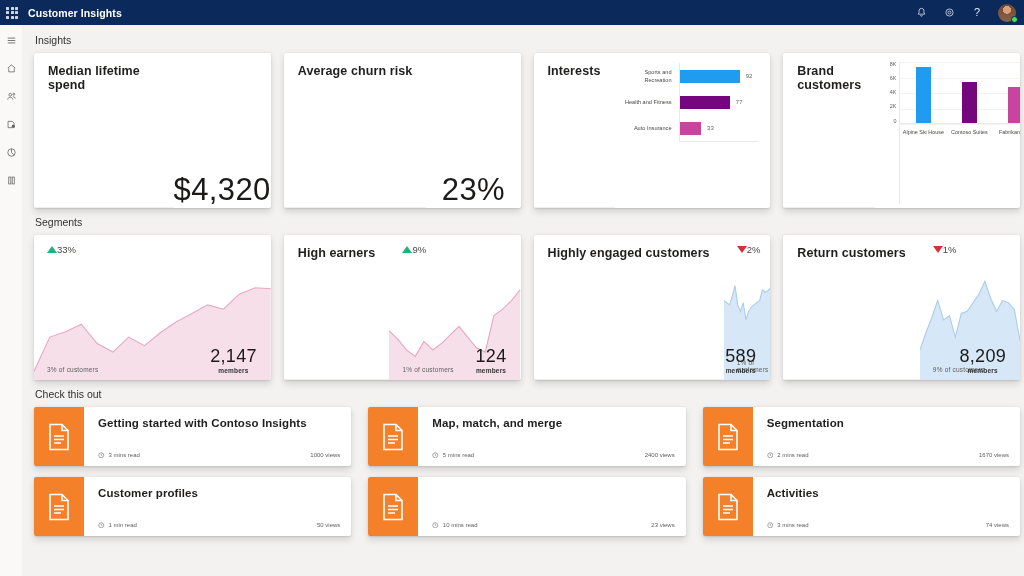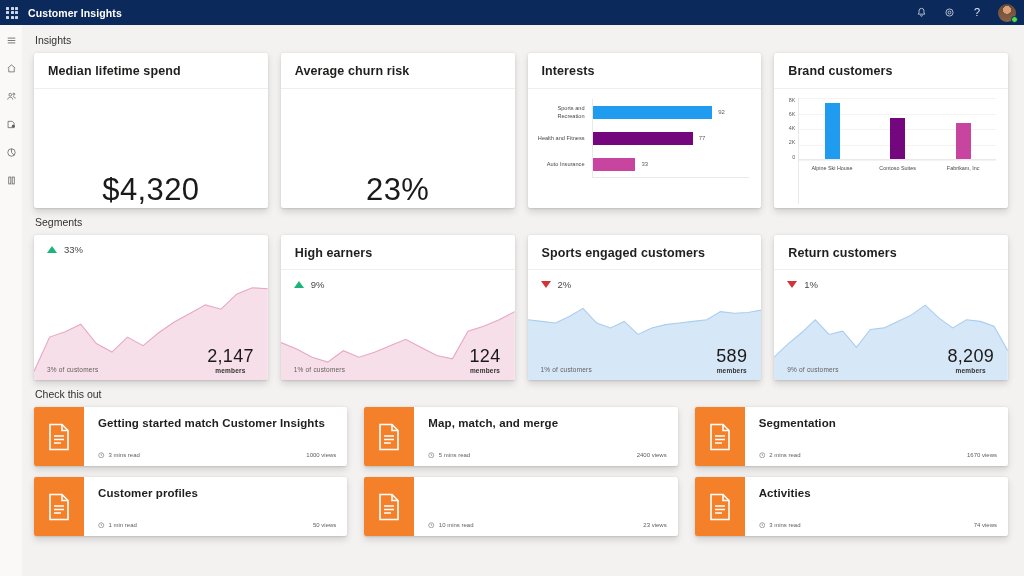--- a/index.html
+++ b/index.html
@@ -39,37 +39,37 @@
   
   .shell { display: flex; height: 551px; }
   .railwrap { width: 22px; background: #faf9f8; flex: 0 0 22px; }
   .rail { display: flex; flex-direction: column; align-items: center; padding-top: 7px; gap: 12px; }
   .rail-btn { width: 16px; height: 16px; display: flex; align-items: center; justify-content: center; color: #605e5c; cursor: pointer; }
   .rail-btn svg { display: block; }
 
   .canvas {
     flex: 1;
     background: #f3f2f1;
-    padding: 9px 16px 0 12px;
+    padding: 9px 4px 0 12px;
     overflow: hidden;
   }
 
   .section-label { font-size: 10.5px; color: #323130; margin: 0 0 7px 1px; font-weight: 400; }
   .section-label.sp2 { margin-top: 8px; }
 
   .row { display: flex; gap: 13px; }
 
   
   .card {
     background: #ffffff;
     border-radius: 2px;
     box-shadow: 0 0.6px 1.8px rgba(0,0,0,.11), 0 3.2px 7.2px rgba(0,0,0,.13);
     flex: 1 1 0;
     display: flex;
-    flex-direction: column;
+    flex-direction: row;
     overflow: hidden;
   }
   .card-head {
     padding: 11px 14px 10px;
     border-bottom: 1px solid #f0efee;
     font-size: 12.5px;
     font-weight: 600;
     color: #201f1e;
     letter-spacing: .1px;
   }
@@ -101,21 +101,21 @@
   .b-grid div { position: absolute; left: 0; right: 0; border-top: 1px solid #f4f3f2; }
   .b-cols { position: relative; height: 62px; display: flex; align-items: flex-end; justify-content: space-around; border-bottom: 1px solid #ebe9e7; }
   .b-col { width: 15px; }
   .b-labels { display: flex; justify-content: space-around; padding-top: 4px; }
   .b-labels span { font-size: 5.4px; color: #4a4845; text-align: center; width: 46px; line-height: 1.55; }
 
   
   .seg-row { height: 145px; }
   .seg-head { padding: 11px 14px 9px; }
   .seg-body { position: relative; overflow: hidden; }
-  .seg-delta { position: absolute; top: 9px; left: 13px; display: flex; align-items: center; gap: 7px; z-index: 3; }
+  .seg-delta { position: absolute; top: 9px; left: 13px; display: flex; align-items: center; z-index: 3; }
   .tri { width: 0; height: 0; }
   .tri.up { border-left: 5px solid transparent; border-right: 5px solid transparent; border-bottom: 7px solid #1db47b; }
   .tri.down { border-left: 5px solid transparent; border-right: 5px solid transparent; border-top: 7px solid #d13438; }
   .seg-delta span { font-size: 9.5px; color: #4a4845; }
   .spark { position: absolute; left: 0; right: 0; bottom: 0; height: 100%; }
   .spark svg { width: 100%; height: 100%; display: block; }
   .seg-foot { position: absolute; left: 13px; bottom: 7px; font-size: 6.5px; color: #605e5c; z-index: 3; letter-spacing: .2px; }
   .seg-count { position: absolute; right: 14px; bottom: 6px; text-align: center; z-index: 3; }
   .seg-count .num { font-size: 18px; font-weight: 400; color: #1b1a19; line-height: 1; letter-spacing: .3px; }
   .seg-count .lbl { font-size: 6.5px; font-weight: 700; color: #323130; letter-spacing: .2px; margin-top: 2px; }
@@ -343,21 +343,21 @@
               <span>9%</span>
             </div>
             <div class="seg-foot">1% of customers</div>
             <div class="seg-count">
               <div class="num">124</div>
               <div class="lbl">members</div>
             </div>
           </div>
         </div>
         <div class="card">
-          <div class="card-head seg-head">Sports engaged customers</div>
+          <div class="card-head seg-head">Highly engaged customers</div>
           <div class="card-body seg-body">
             <div class="spark">
               <svg viewBox="0 0 100 100" preserveAspectRatio="none">
                 <path d="M0,100 L0.00,45.24 L5.88,46.72 L11.76,48.20 L17.65,42.28 L23.53,34.88 L29.41,48.20 L35.29,52.64 L41.18,46.72 L47.06,58.56 L52.94,52.64 L58.82,49.68 L64.71,48.20 L70.59,46.72 L76.47,45.24 L82.35,37.84 L88.24,39.32 L94.12,38.58 L100.00,36.36 L100,100 Z" fill="#d6e7f8"></path>
                 <path d="M0.00,45.24 L5.88,46.72 L11.76,48.20 L17.65,42.28 L23.53,34.88 L29.41,48.20 L35.29,52.64 L41.18,46.72 L47.06,58.56 L52.94,52.64 L58.82,49.68 L64.71,48.20 L70.59,46.72 L76.47,45.24 L82.35,37.84 L88.24,39.32 L94.12,38.58 L100.00,36.36" fill="none" stroke="#a9cdee" stroke-width="1.1" vector-effect="non-scaling-stroke"></path>
               </svg>
             </div>
             <div class="seg-delta">
               <span class="tri down"></span>
               <span>2%</span>
@@ -397,21 +397,21 @@
         <div class="art-row">
           <div class="art-card">
             <div class="art-thumb">
               <svg width="24" height="28" viewBox="0 0 24 28" fill="none" stroke="#ffffff" stroke-width="1.6">
                 <path d="M3 1.5h12L21 7.5v19H3z"></path>
                 <path d="M15 1.5v6h6"></path>
                 <path d="M7 13h10M7 16.5h10M7 20h7"></path>
               </svg>
             </div>
             <div class="art-main">
-              <div class="art-title">Getting started match Customer Insights</div>
+              <div class="art-title">Getting started with Contoso Insights</div>
               <div class="art-meta">
                 <div class="art-read">
                   <span>
                     <svg width="6.5" height="6.5" viewBox="0 0 16 16" fill="none" stroke="#605e5c" stroke-width="1.3">
                       <circle cx="8" cy="8" r="6.2"></circle>
                       <path d="M8 4.4V8l2.6 1.7"></path>
                     </svg>
                   </span>
                   <span>3 mins read</span>
                 </div>

